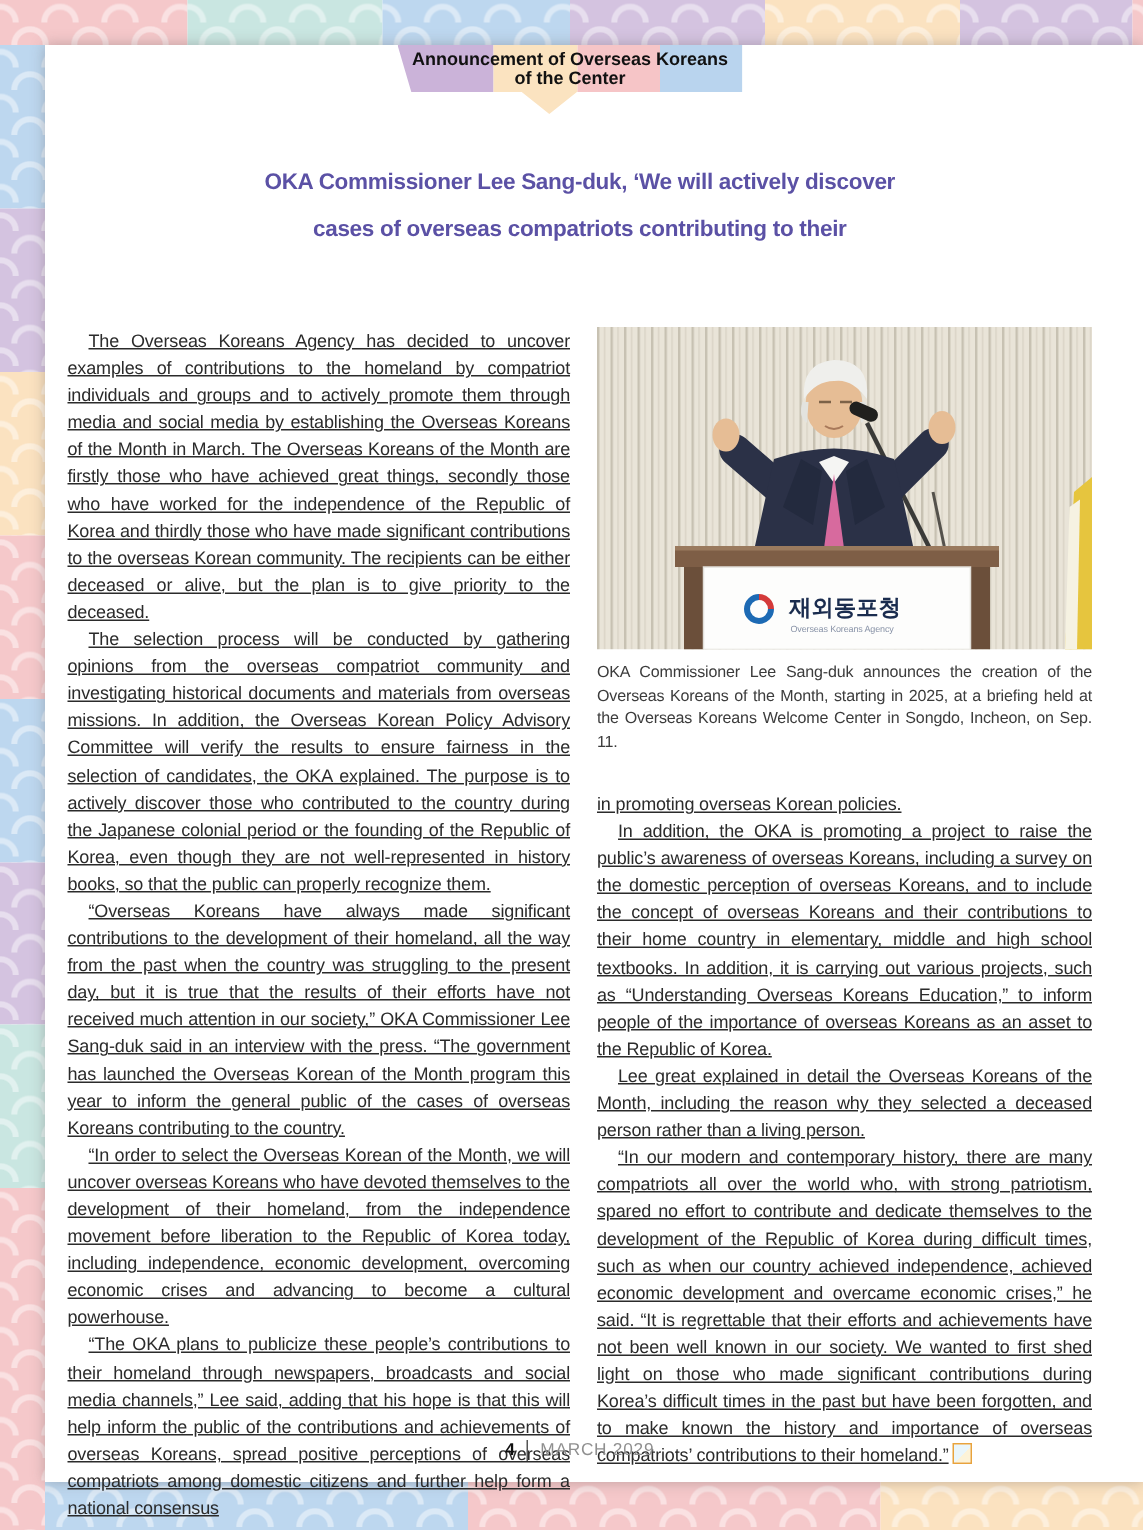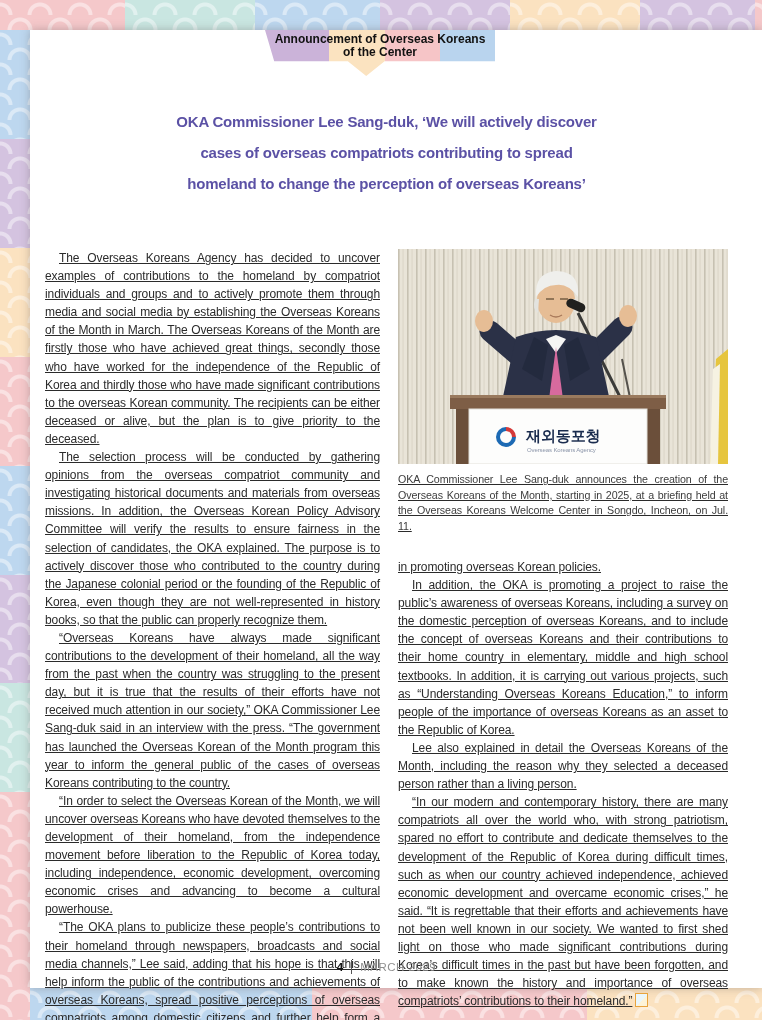--- a/index.html
+++ b/index.html
@@ -48,21 +48,21 @@
 
   
   .columns{display:flex;margin-top:50px;gap:18px;}
   .col{text-align:justify;color:#2b2b2b;font-size:12px;line-height:18.1px;letter-spacing:-.1px;}
   .col-left{width:335px;}
   .col-right{width:330px;}
   .col p{margin:0;text-indent:14px;text-decoration:underline;}
   .col p.no-indent{text-indent:0;}
 
   
-  .figure{margin:0 0 24px 0;text-decoration:underline;}
+  .figure{margin:0 0 24px 0;}
   .photo-svg{display:block;width:330px;height:215px;}
   .caption{margin-top:8px;font-size:10.7px;line-height:15.5px;color:#3c3c3c;
            text-align:justify;letter-spacing:-.1px;}
 
   
   .endmark{display:inline-block;width:11px;height:12px;vertical-align:-2px;margin-left:3px;
     border:1px solid #e8a33d;background:linear-gradient(135deg,#eaf6fb 55%,#fdf3d8 55%);
     font-size:8px;line-height:12px;text-align:center;color:#2c3e50;overflow:hidden;}
 
   
@@ -112,22 +112,21 @@
           <div class="s4"></div>
       </div>
       <div class="ribbon-text">
         <span>Announcement of Overseas Koreans</span><br>
         <span>of the Center</span>
       </div>
     </div>
 
     <h1 class="title">
       <span>OKA Commissioner Lee Sang-duk, ‘We will actively discover</span><br>
-      <span>cases of overseas compatriots contributing to spread</span><br>
-      <span>homeland to change the perception of overseas Koreans’</span>
+      <span>cases of overseas compatriots contributing to their</span><br>
     </h1>
 
     <div class="columns">
 
       <div class="col col-left">
         <p>The Overseas Koreans Agency has decided to uncover examples of contributions to the homeland by compatriot individuals and groups and to actively promote them through media and social media by establishing the Overseas Koreans of the Month in March. The Overseas Koreans of the Month are firstly those who have achieved great things, secondly those who have worked for the independence of the Republic of Korea and thirdly those who have made significant contributions to the overseas Korean community. The recipients can be either deceased or alive, but the plan is to give priority to the deceased.</p>
         <p>The selection process will be conducted by gathering opinions from the overseas compatriot community and investigating historical documents and materials from overseas missions. In addition, the Overseas Korean Policy Advisory Committee will verify the results to ensure fairness in the selection of candidates, the OKA explained. The purpose is to actively discover those who contributed to the country during the Japanese colonial period or the founding of the Republic of Korea, even though they are not well-represented in history books, so that the public can properly recognize them.</p>
         <p>“Overseas Koreans have always made significant contributions to the development of their homeland, all the way from the past when the country was struggling to the present day, but it is true that the results of their efforts have not received much attention in our society,” OKA Commissioner Lee Sang-duk said in an interview with the press. “The government has launched the Overseas Korean of the Month program this year to inform the general public of the cases of overseas Koreans contributing to the country.</p>
         <p>“In order to select the Overseas Korean of the Month, we will uncover overseas Koreans who have devoted themselves to the development of their homeland, from the independence movement before liberation to the Republic of Korea today, including independence, economic development, overcoming economic crises and advancing to become a cultural powerhouse.</p>
         <p>“The OKA plans to publicize these people’s contributions to their homeland through newspapers, broadcasts and social media channels,” Lee said, adding that his hope is that this will help inform the public of the contributions and achievements of overseas Koreans, spread positive perceptions of overseas compatriots among domestic citizens and further help form a national consensus</p>
@@ -179,26 +178,26 @@
             <rect x="52" y="146" width="216" height="3" fill="#9a7a5e"></rect>
             <rect x="58" y="160" width="13" height="55" fill="#6b4f3a"></rect>
             <rect x="249" y="160" width="13" height="55" fill="#6b4f3a"></rect>
             <rect x="71" y="160" width="178" height="55" fill="#fdfdfc" stroke="#e2e0da" stroke-width="1"></rect>
 
             <path d="M108,178 a10,10 0 1 0 10,10 l-4,0 a6,6 0 1 1 -6,-6 Z" fill="#1d6ab4"></path>
             <path d="M108,182 a6,6 0 0 1 6,6 l4,0 a10,10 0 0 0 -10,-10 Z" fill="#d43a3a"></path>
             <text x="128" y="192" font-size="15" font-weight="bold" fill="#1a2c4e">재외동포청</text>
             <text x="129" y="203" font-size="6" fill="#8a94a8">Overseas Koreans Agency</text>
           </svg>
-          <figcaption class="caption">OKA Commissioner Lee Sang-duk announces the creation of the Overseas Koreans of the Month, starting in 2025, at a briefing held at the Overseas Koreans Welcome Center in Songdo, Incheon, on Jul. 11.</figcaption>
+          <figcaption class="caption">OKA Commissioner Lee Sang-duk announces the creation of the Overseas Koreans of the Month, starting in 2025, at a briefing held at the Overseas Koreans Welcome Center in Songdo, Incheon, on Sep. 11.</figcaption>
         </figure>
 
         <p class="no-indent">in promoting overseas Korean policies.</p>
         <p>In addition, the OKA is promoting a project to raise the public’s awareness of overseas Koreans, including a survey on the domestic perception of overseas Koreans, and to include the concept of overseas Koreans and their contributions to their home country in elementary, middle and high school textbooks. In addition, it is carrying out various projects, such as “Understanding Overseas Koreans Education,” to inform people of the importance of overseas Koreans as an asset to the Republic of Korea.</p>
-        <p>Lee also explained in detail the Overseas Koreans of the Month, including the reason why they selected a deceased person rather than a living person.</p>
+        <p>Lee great explained in detail the Overseas Koreans of the Month, including the reason why they selected a deceased person rather than a living person.</p>
         <p><span>“In our modern and contemporary history, there are many compatriots all over the world who, with strong patriotism, spared no effort to contribute and dedicate themselves to the development of the Republic of Korea during difficult times, such as when our country achieved independence, achieved economic development and overcame economic crises,” he said. “It is regrettable that their efforts and achievements have not been well known in our society. We wanted to first shed light on those who made significant contributions during Korea’s difficult times in the past but have been forgotten, and to make known the history and importance of overseas compatriots’ contributions to their homeland.”</span><span class="endmark">창</span></p>
       </div>
     </div>
 
     <div class="footer">
       <span class="pg">4</span>
       <span class="sep"></span>
       <span class="issue">MARCH 2029</span>
     </div>
 

